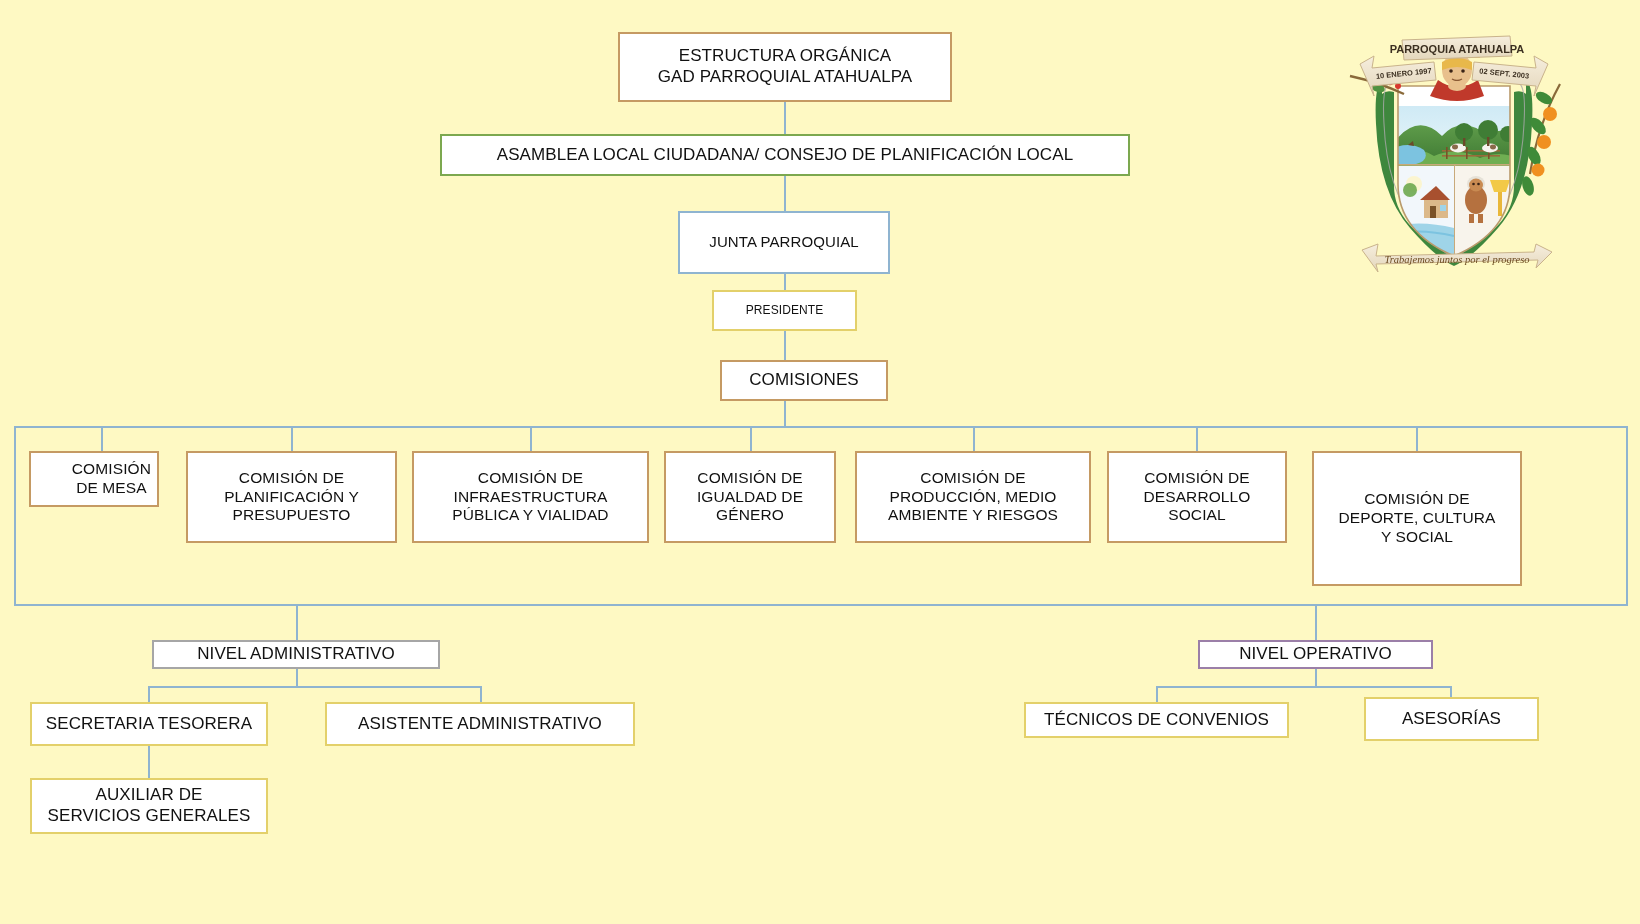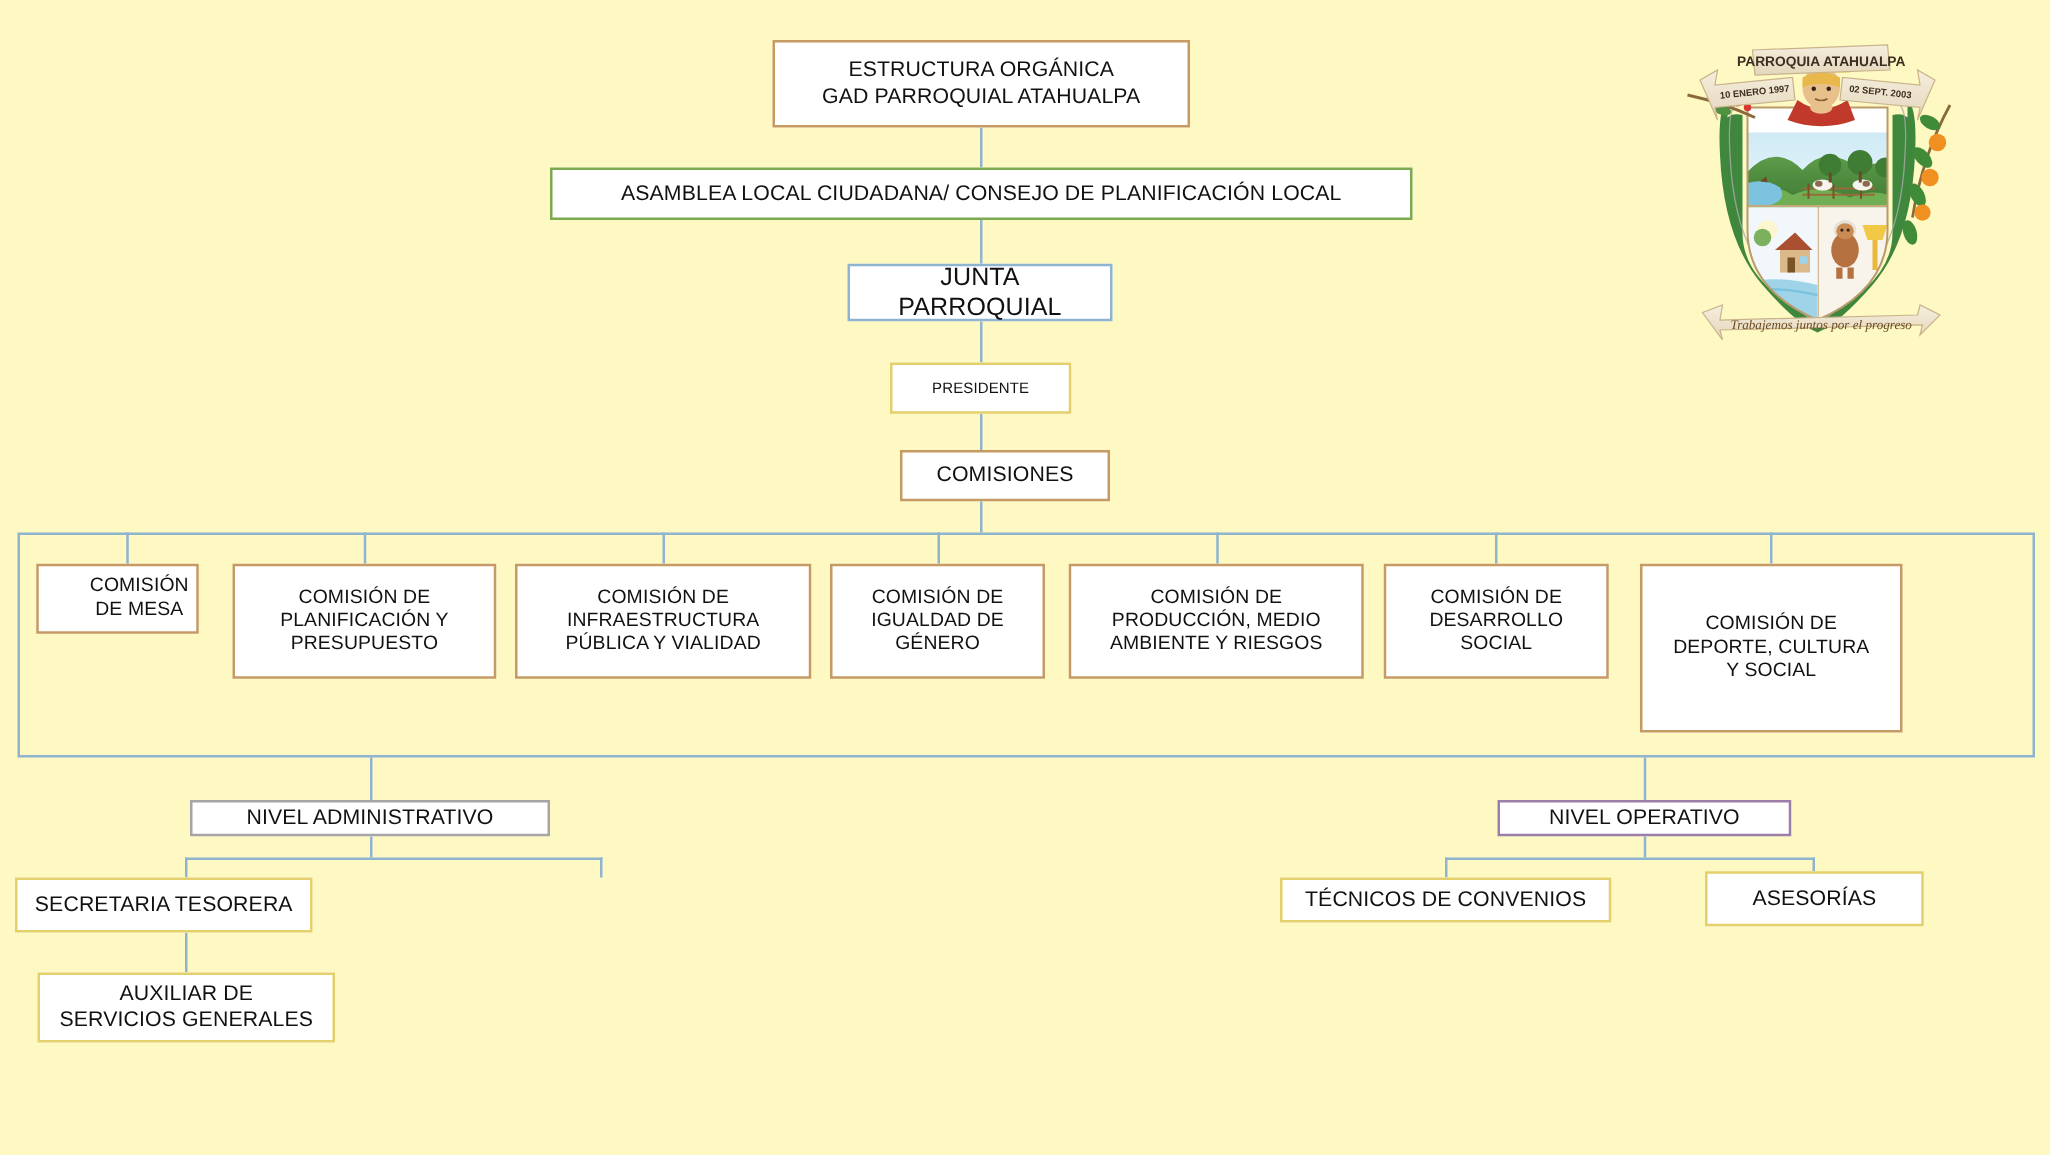--- a/index.html
+++ b/index.html
@@ -80,21 +80,21 @@
   </div>
 
   <div class="ln ln-v" style="left:784px; top:102px; height:32px;"></div>
 
   <div class="node b-green" style="left:440px; top:134px; width:690px; height:42px; font-size:17px;">
     <span>ASAMBLEA LOCAL CIUDADANA/ CONSEJO DE PLANIFICACIÓN LOCAL</span>
   </div>
 
   <div class="ln ln-v" style="left:784px; top:176px; height:35px;"></div>
 
-  <div class="node b-blue" style="left:678px; top:211px; width:212px; height:46px; font-size:20px;">
+  <div class="node b-blue" style="left:678px; top:211px; width:212px; height:63px; font-size:15px;">
     <span>JUNTA PARROQUIAL</span>
   </div>
 
   <div class="ln ln-v" style="left:784px; top:257px; height:33px;"></div>
 
   <div class="node b-yellow" style="left:712px; top:290px; width:145px; height:41px; font-size:12px;">
     <span>PRESIDENTE</span>
   </div>
 
   <div class="ln ln-v" style="left:784px; top:331px; height:29px;"></div>
@@ -175,24 +175,27 @@
 
   <div class="node b-gray" style="left:152px; top:640px; width:288px; height:29px; font-size:17px;">
     <span>NIVEL ADMINISTRATIVO</span>
   </div>
 
   <div class="ln ln-v" style="left:296px; top:669px; height:17px;"></div>
   <div class="ln ln-h" style="left:148px; top:686px; width:334px;"></div>
   <div class="ln ln-v" style="left:148px; top:686px; height:16px;"></div>
   <div class="ln ln-v" style="left:480px; top:686px; height:16px;"></div>
 
-  <div class="node b-yellow" style="left:12px; top:702px; width:238px; height:44px; font-size:17px;">
+  <div class="node b-yellow" style="left:30px; top:702px; width:238px; height:44px; font-size:17px;">
     <span>SECRETARIA TESORERA</span>
   </div>
 
+  <div class="node b-yellow" style="left:325px; top:702px; width:310px; height:44px; font-size:17px;">
+    <span>ASISTENTE ADMINISTRATIVO</span>
+  </div>
 
   <div class="ln ln-v" style="left:148px; top:746px; height:32px;"></div>
 
   <div class="node b-yellow" style="left:30px; top:778px; width:238px; height:56px; font-size:17px;">
     <div>
       <span>AUXILIAR DE</span>
       <span>SERVICIOS GENERALES</span>
     </div>
   </div>
 

